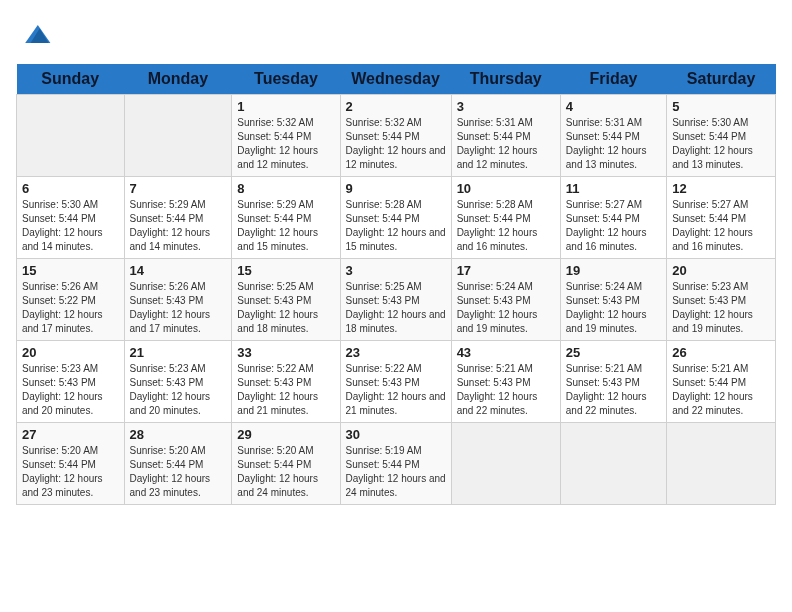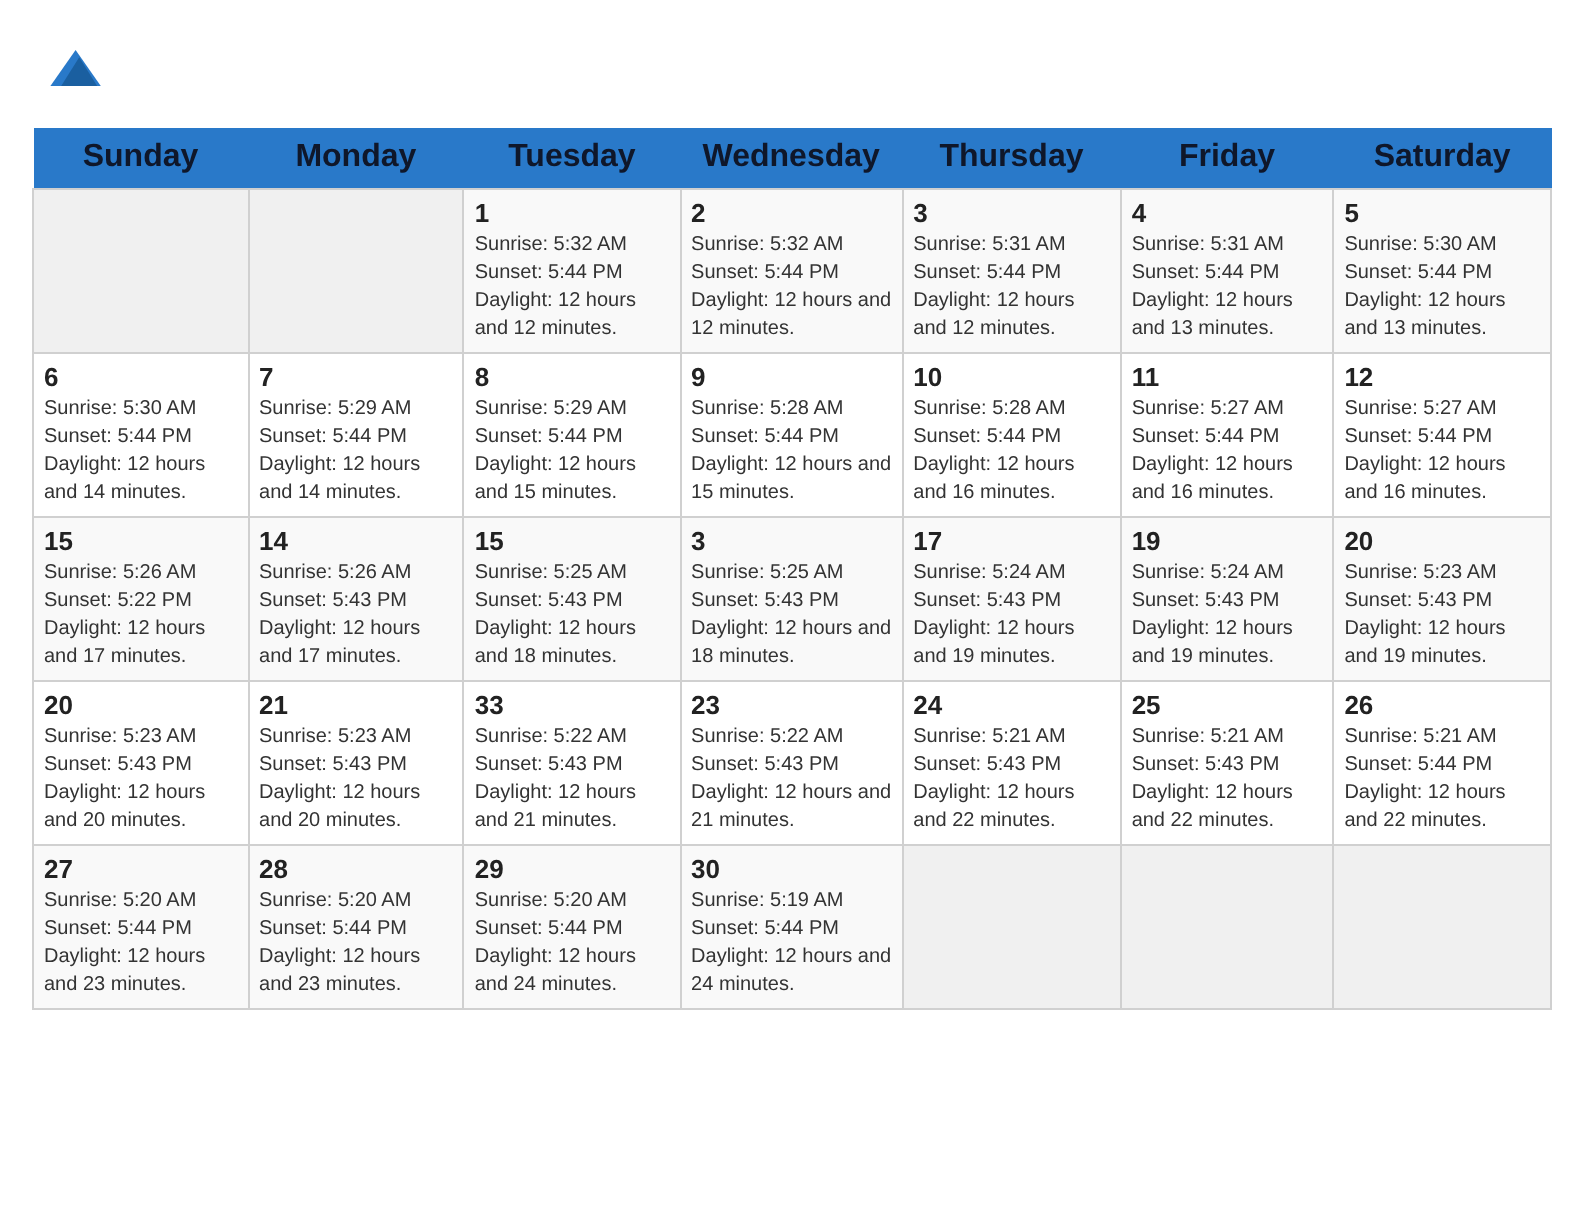--- a/index.html
+++ b/index.html
@@ -266,21 +266,21 @@
 Sunset: 5:43 PM
 Daylight: 12 hours and 21 minutes.</div>
         </td>
         <td>
           <span class="day-num">23</span>
           <div class="cell-info">Sunrise: 5:22 AM
 Sunset: 5:43 PM
 Daylight: 12 hours and 21 minutes.</div>
         </td>
         <td>
-          <span class="day-num">24</span>
+          <span class="day-num">43</span>
           <div class="cell-info">Sunrise: 5:21 AM
 Sunset: 5:43 PM
 Daylight: 12 hours and 22 minutes.</div>
         </td>
         <td>
           <span class="day-num">25</span>
           <div class="cell-info">Sunrise: 5:21 AM
 Sunset: 5:43 PM
 Daylight: 12 hours and 22 minutes.</div>
         </td>

